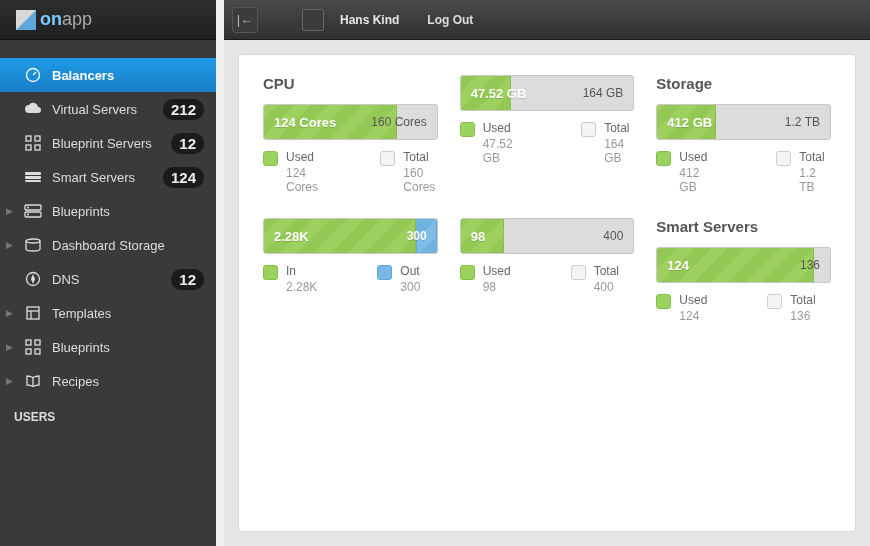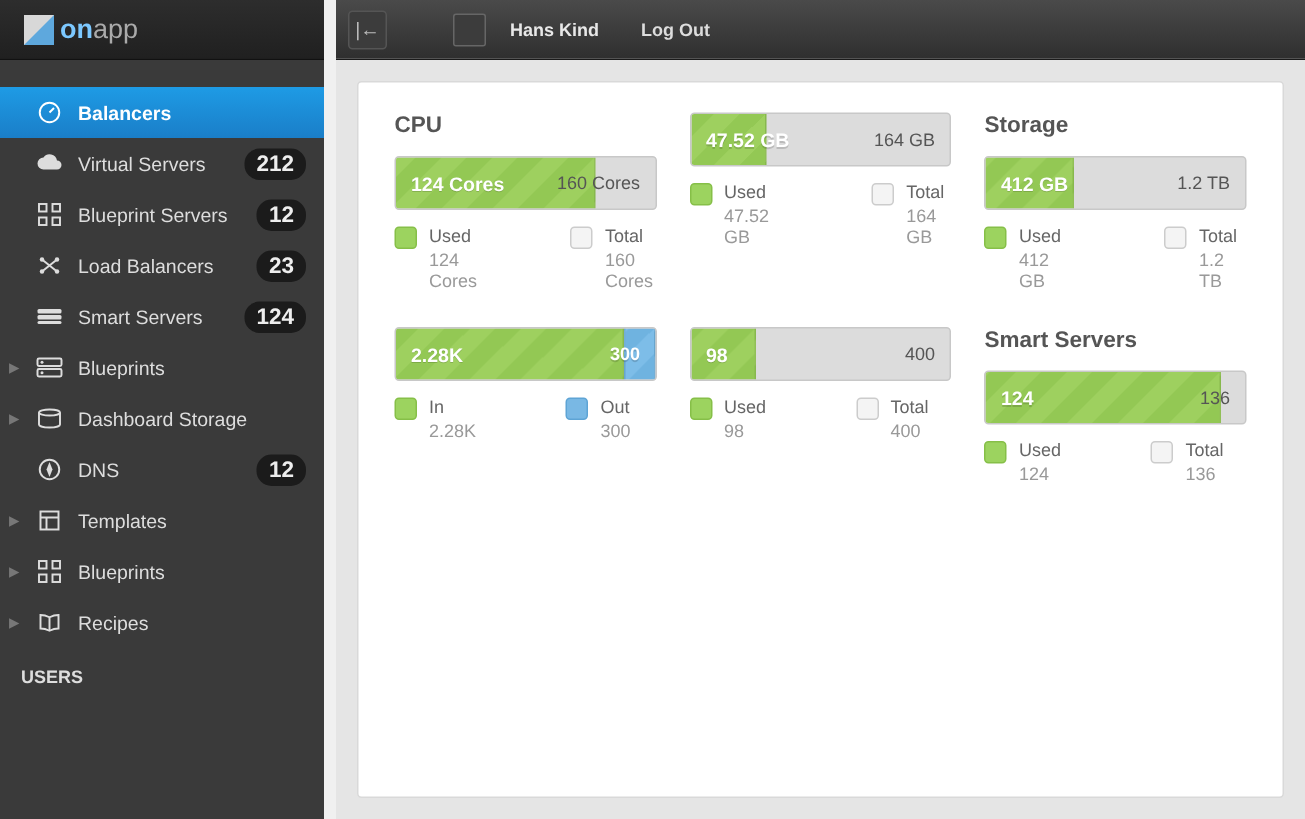--- a/index.html
+++ b/index.html
@@ -225,34 +225,20 @@
               <rect x="10" y="1" width="5" height="5" stroke="#ddd" stroke-width="1.3" fill="none"></rect>
               <rect x="1" y="10" width="5" height="5" stroke="#ddd" stroke-width="1.3" fill="none"></rect>
               <rect x="10" y="10" width="5" height="5" stroke="#ddd" stroke-width="1.3" fill="none"></rect>
             </svg>
           </span>
           <span>Blueprint Servers</span>
           <span class="badge">12</span>
         </div>
         <div class="nav-item">
           <span class="ic">
-            <svg width="16" height="14" viewBox="0 0 16 14">
-              <circle cx="3" cy="3" r="1.5" fill="#ddd"></circle>
-              <circle cx="13" cy="3" r="1.5" fill="#ddd"></circle>
-              <circle cx="3" cy="11" r="1.5" fill="#ddd"></circle>
-              <circle cx="13" cy="11" r="1.5" fill="#ddd"></circle>
-              <line x1="3" y1="3" x2="13" y2="11" stroke="#ddd" stroke-width="1.3" fill="none"></line>
-              <line x1="13" y1="3" x2="3" y2="11" stroke="#ddd" stroke-width="1.3" fill="none"></line>
-            </svg>
-          </span>
-          <span>Load Balancers</span>
-          <span class="badge">23</span>
-        </div>
-        <div class="nav-item">
-          <span class="ic">
             <svg width="18" height="12" viewBox="0 0 18 12">
               <rect x="1" y="1" width="16" height="3" rx="1" fill="#ddd"></rect>
               <rect x="1" y="5" width="16" height="3" rx="1" fill="#ddd"></rect>
               <rect x="1" y="9" width="16" height="2" rx="1" fill="#ddd"></rect>
             </svg>
           </span>
           <span>Smart Servers</span>
           <span class="badge">124</span>
         </div>
         <div class="nav-item">

